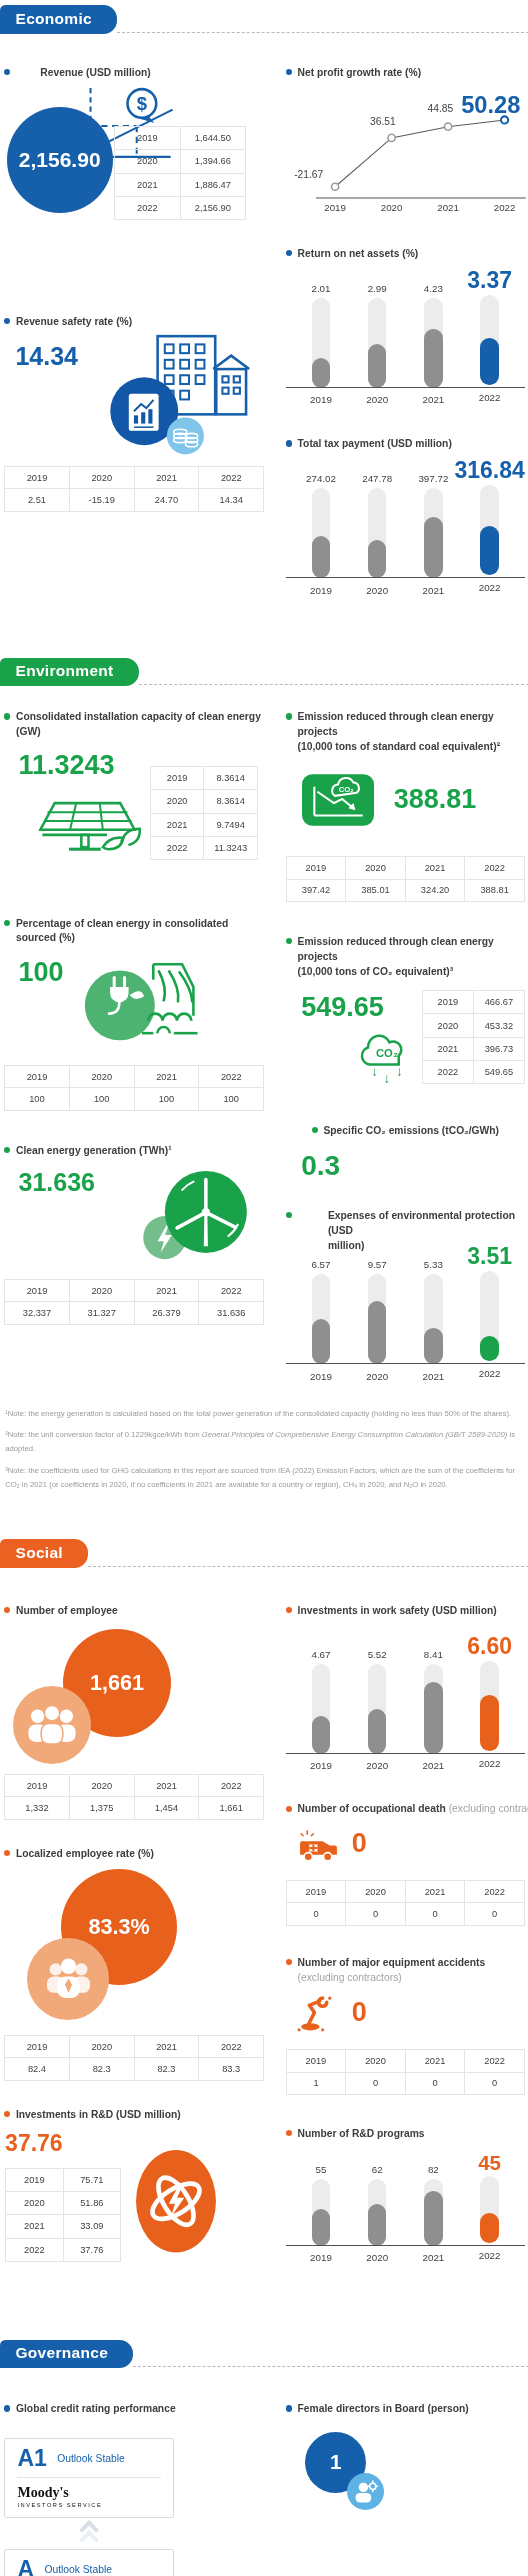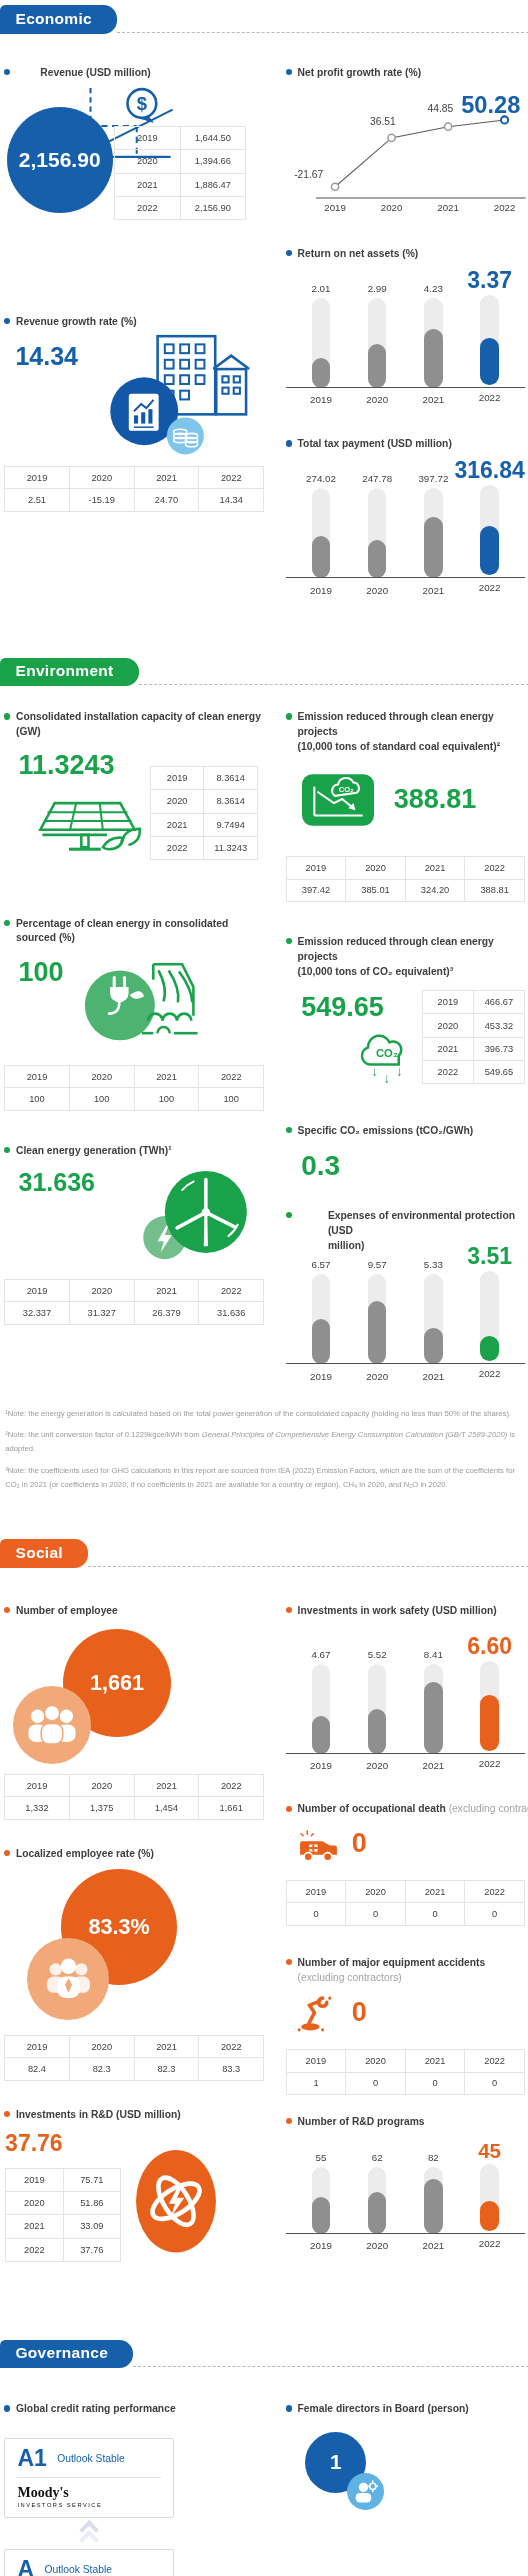--- a/index.html
+++ b/index.html
@@ -116,21 +116,21 @@
           <tr>
             <td>2022</td>
             <td>2,156.90</td>
               </tr>
         </tbody>
           </table>
       </div>
 
       <div class="mlabel" style="margin-top:28px;">
         <span class="dot b"></span>
-        <span>Revenue growth rate (%)</span>
+        <span>Revenue safety rate (%)</span>
       </div>
 
       <div class="fig" style="height:129px;">
         <div class="hl blue" style="position:absolute;left:11.3px;top:14.4px;font-size:25px;">14.34</div>
         <svg width="147" height="126" viewBox="0 0 285 245" style="position:absolute;left:103px;top:0;">
           <rect x="98" y="12" width="112" height="152" fill="none" stroke="#1660AB" stroke-width="5"></rect>
           <g fill="none" stroke="#1660AB" stroke-width="4">
             <rect x="112" y="28" width="17" height="17"></rect>
               <rect x="142" y="28" width="17" height="17"></rect>
               <rect x="172" y="28" width="17" height="17"></rect>
@@ -495,21 +495,21 @@
             <td>396.73</td>
               </tr>
           <tr>
             <td>2022</td>
             <td>549.65</td>
               </tr>
         </tbody>
           </table>
       </div>
 
-      <div class="mlabel" style="margin-top:20.6px;">
+      <div class="mlabel" style="margin-top:20.6px;justify-content:center;">
         <span class="dot g"></span>
         <span>Specific CO₂ emissions (tCO₂/GWh)</span>
       </div>
       <div class="hl green" style="font-size:28px;margin:13.4px 0 0 15.5px;">0.3</div>
 
       <div class="mlabel" style="margin-top:29px;gap:36px;">
         <span class="dot g"></span>
         <span>
           <span style="display:block;">Expenses of environmental protection (USD</span>
           <span style="display:block;">million)</span>
@@ -792,21 +792,21 @@
             </tr>
         <tr>
           <td>1</td>
           <td>0</td>
           <td>0</td>
           <td>0</td>
             </tr>
       </tbody>
         </table>
 
-      <div class="mlabel" style="margin-top:20px;">
+      <div class="mlabel" style="margin-top:32px;">
         <span class="dot o"></span>
         <span>Number of R&amp;D programs</span>
       </div>
 
       <div class="pillchart short" style="margin-top:3.1px;">
         <div class="pcol">
           <div class="pval">55</div>
           <div class="pill short">
               <div class="pfill" style="height:55%"></div>
             </div>

